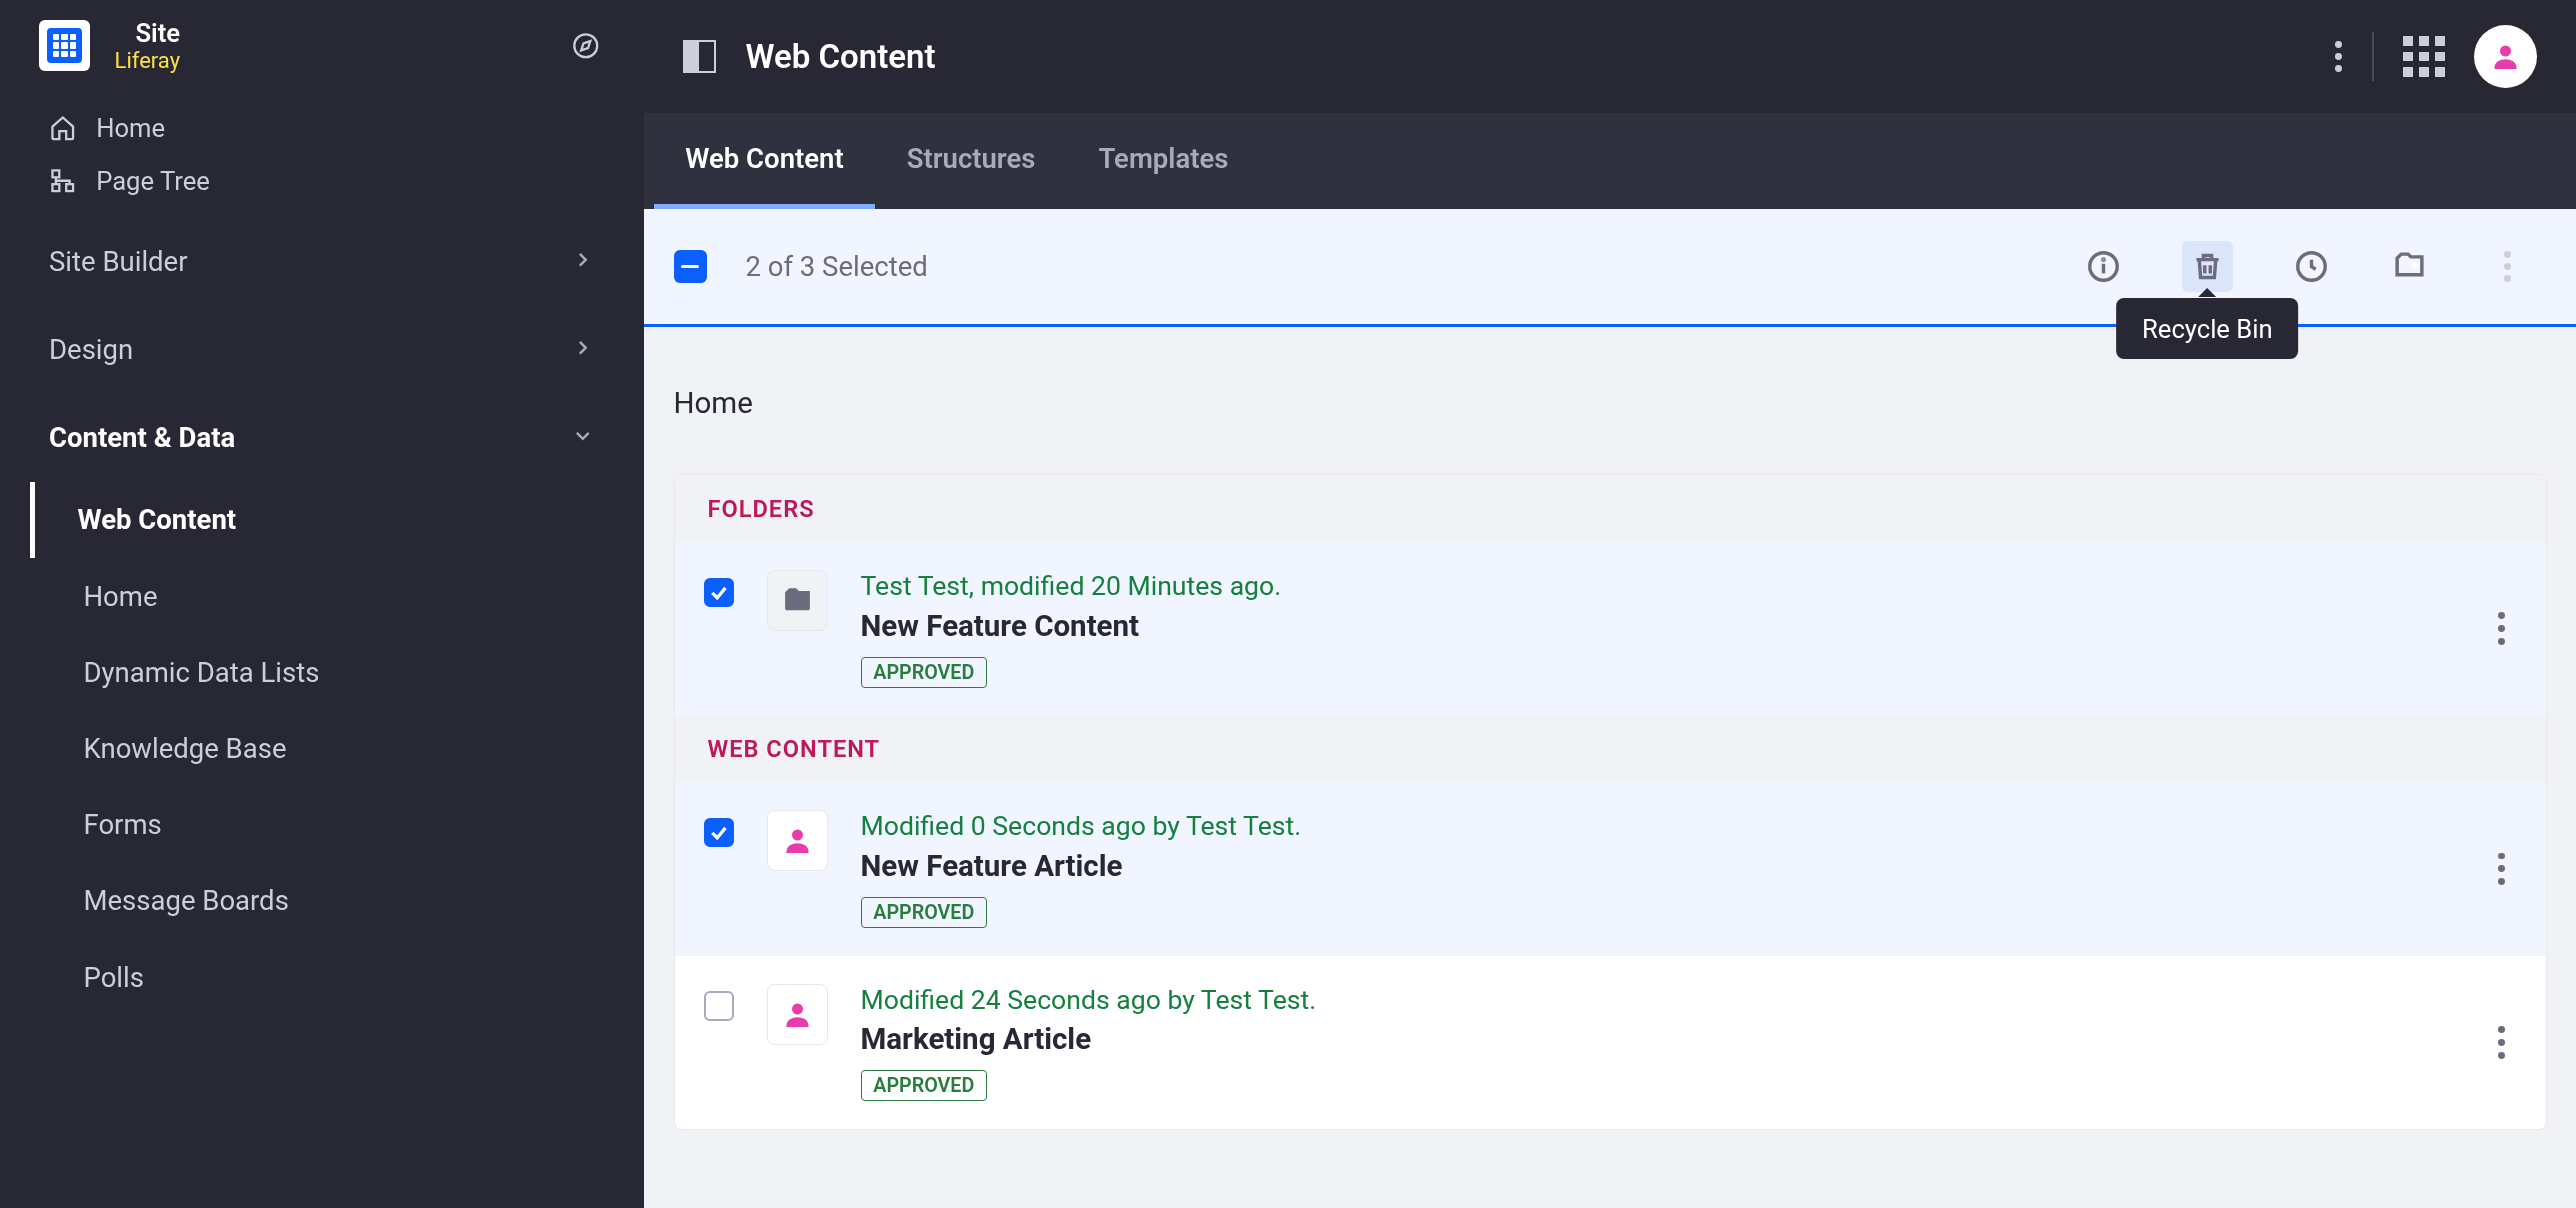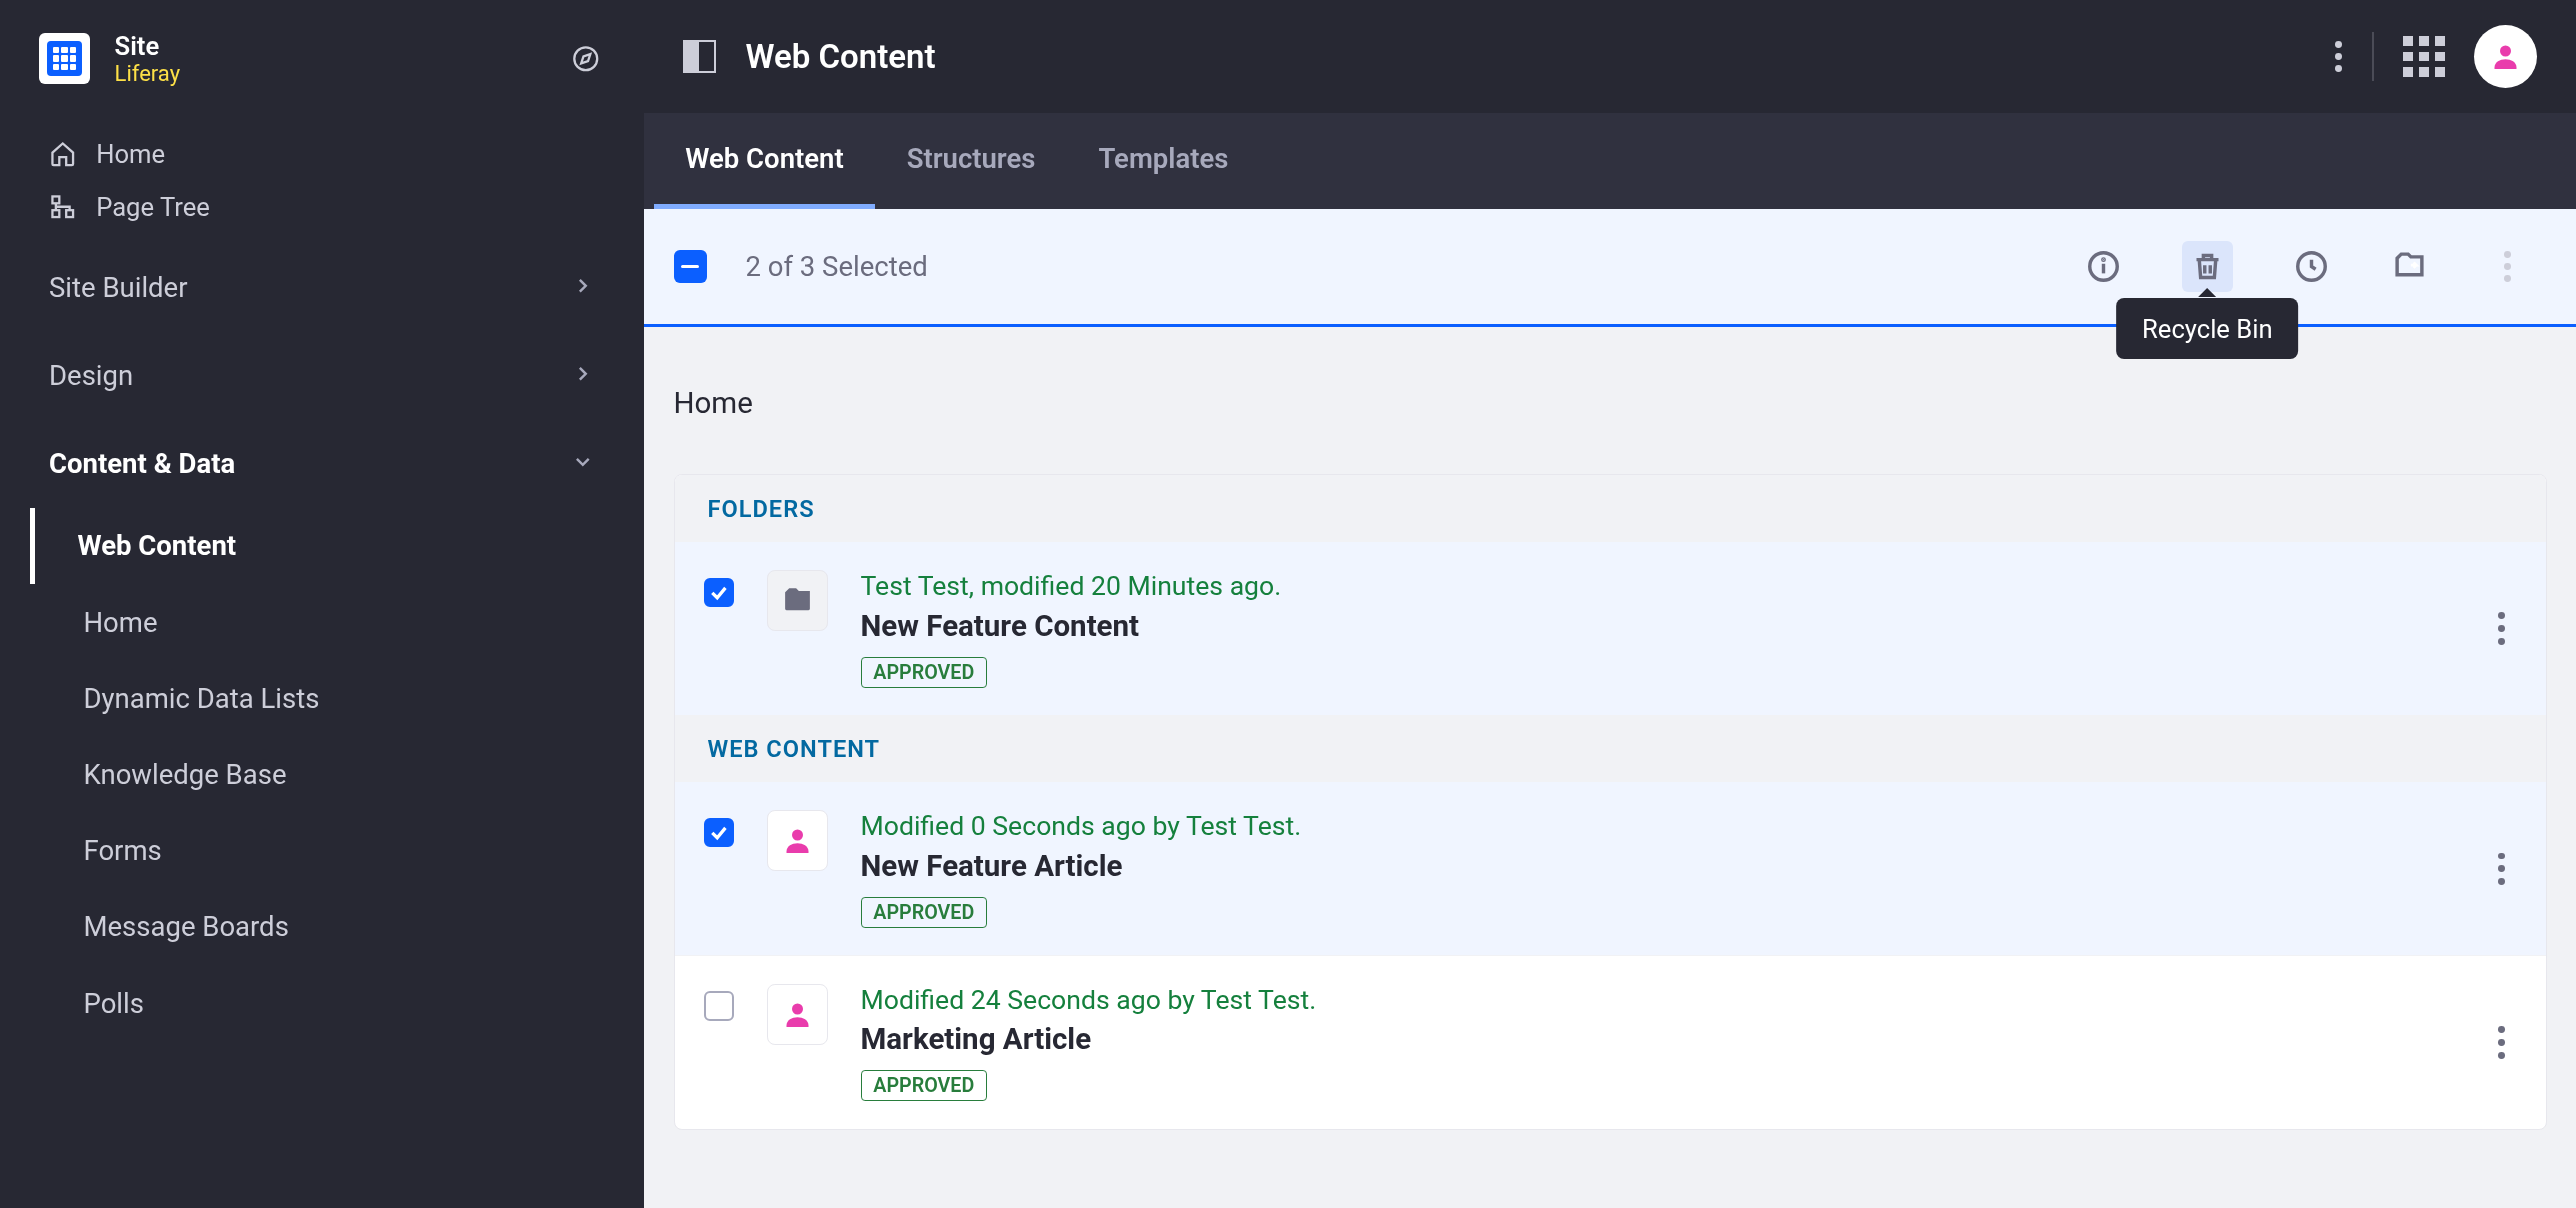--- a/index.html
+++ b/index.html
@@ -1,20 +1,20 @@
 <!DOCTYPE html>
 <html><head>
 <meta charset="utf-8">
 <style>
   * { box-sizing: border-box; margin: 0; padding: 0; }
   body { font-family: -apple-system, BlinkMacSystemFont, "Segoe UI", Roboto, Arial, sans-serif; background: #f1f2f5; color: #272833; width: 2576px; transform-origin: top left; }
   .layout { display: flex; width: 2576px; }
   
   .sidebar { width: 644px; background: #272833; color: #cdced9; min-height: 1209px; display:flex; flex-direction:column;}
-  .side-header { display:flex; align-items:center; padding: 31px 39px; gap: 24.6px; }
+  .side-header { display:flex; align-items:center; padding: 18px 39px; gap: 24.6px; text-align: right; }
   .logo-sq { width: 51px; height: 51px; background:#fff; border-radius:5.9px; display:flex; align-items:center; justify-content:center; }
   .logo-inner { width:35px; height:35px; background:#0b5fff; border-radius:3.9px; display:flex; align-items:center; justify-content:center; }
   .logo-dots { width:23.6px; height:23.6px; display:grid; grid-template-columns:repeat(3,1fr); grid-template-rows:repeat(3,1fr); gap:2px;}
   .logo-dots span { background:#fff; border-radius:1px;}
   .site-title .l1 { color:#fff; font-size:25.6px; font-weight:600; }
   .site-title .l2 { color:#fde047; font-size:22px; font-weight:400; }
   .compass-btn { margin-left:auto; width:39px; height:39px; border-radius:50%; display:flex; align-items:center; justify-content:center; color:#cdced9; }
   .compass-btn svg { width:27.5px; height:27.5px; }
   .side-list { padding: 9.8px 0; }
   .side-quick { display:flex; align-items:center; gap:19.7px; padding: 11.8px 49px; font-size:25.6px; color:#cdced9; }
@@ -51,21 +51,21 @@
   .mgmt-actions { margin-left:auto; display:flex; align-items:center; gap:59px; padding-right:19.7px;}
   .act-ic { width:39px; height:39px; color:#6b6c7e; display:flex; align-items:center; justify-content:center; position:relative;}
   .act-ic svg { width:33px; height:33px; stroke:#6b6c7e; fill:none; stroke-width:2.5;}
   .act-ic.hover { background:#dbe5fb; border-radius:5.9px; padding:5.9px; width:51px; height:51px;}
   .tooltip { position:absolute; top:57px; left:50%; transform:translateX(-50%); background:#272833; color:#fff; font-size:25.6px; padding:15.7px 25.6px; border-radius:7.9px; white-space:nowrap; z-index:10;text-align:right;}
   .tooltip::before { content:""; position:absolute; top:-9.8px; left:50%; transform:translateX(-50%); border:9.8px solid transparent; border-bottom-color:#272833; border-top:none;}
   
   .bc { padding: 59px 29.5px 54px 29.5px; font-size:29.5px; color:#272833;}
   
   .panel { margin: 0 29.5px 39px 29.5px; background:#fff; border:1px solid #e7e7ed; border-radius:7.9px; overflow:hidden;}
-  .panel-hdr { background:#f1f2f5; padding:19.7px 33px; font-size:23.6px; color:#0369a1; letter-spacing:1px; font-weight:600;}
+  .panel-hdr { background:#f1f2f5; padding:19.7px 33px; font-size:23.6px; color:#be185d; letter-spacing:1px; font-weight:600;}
   .row { display:flex; align-items:flex-start; padding:27.5px 29.5px; gap:33px; }
   .row.sel { background:#f0f5ff;}
   .row + .row { border-top:1px solid #f1f2f5;}
   .chk { width:29.5px; height:29.5px; border:2px solid #a7a9bc; border-radius:5.9px; flex-shrink:0; background:#fff; margin-top:7.9px;}
   .chk.checked { background:#0b5fff; border-color:#0b5fff; display:flex; align-items:center; justify-content:center;}
   .chk.checked svg { width:19.7px; height:19.7px; stroke:#fff; stroke-width:4; fill:none;}
   .thumb { width:61px; height:61px; border-radius:7.9px; border:1px solid #e7e7ed; background:#fff; display:flex; align-items:center; justify-content:center; flex-shrink:0;}
   .thumb.folder-bg { background:#f1f2f5;}
   .thumb svg { width:33px; height:33px;}
   .row-body { flex:1; display:flex; flex-direction:column; gap:7.9px;}

